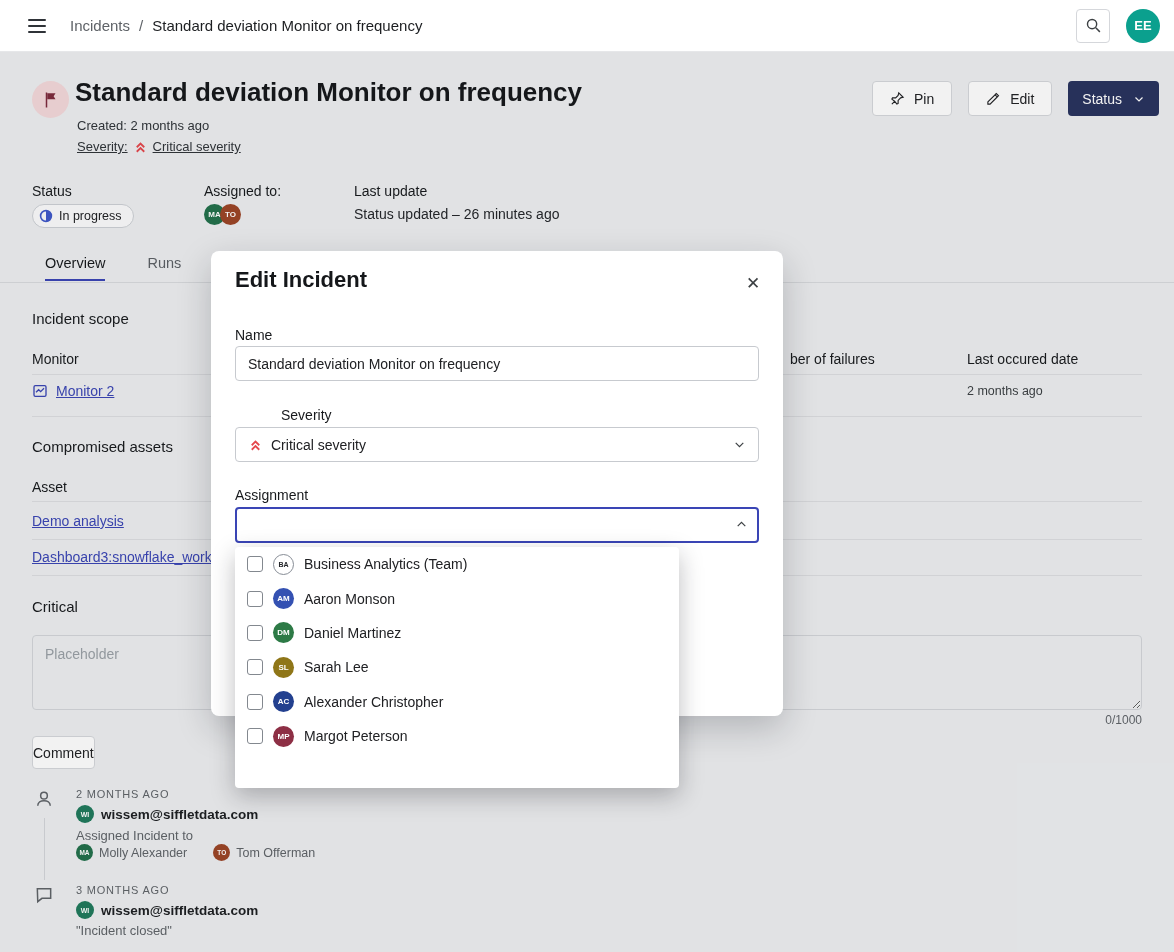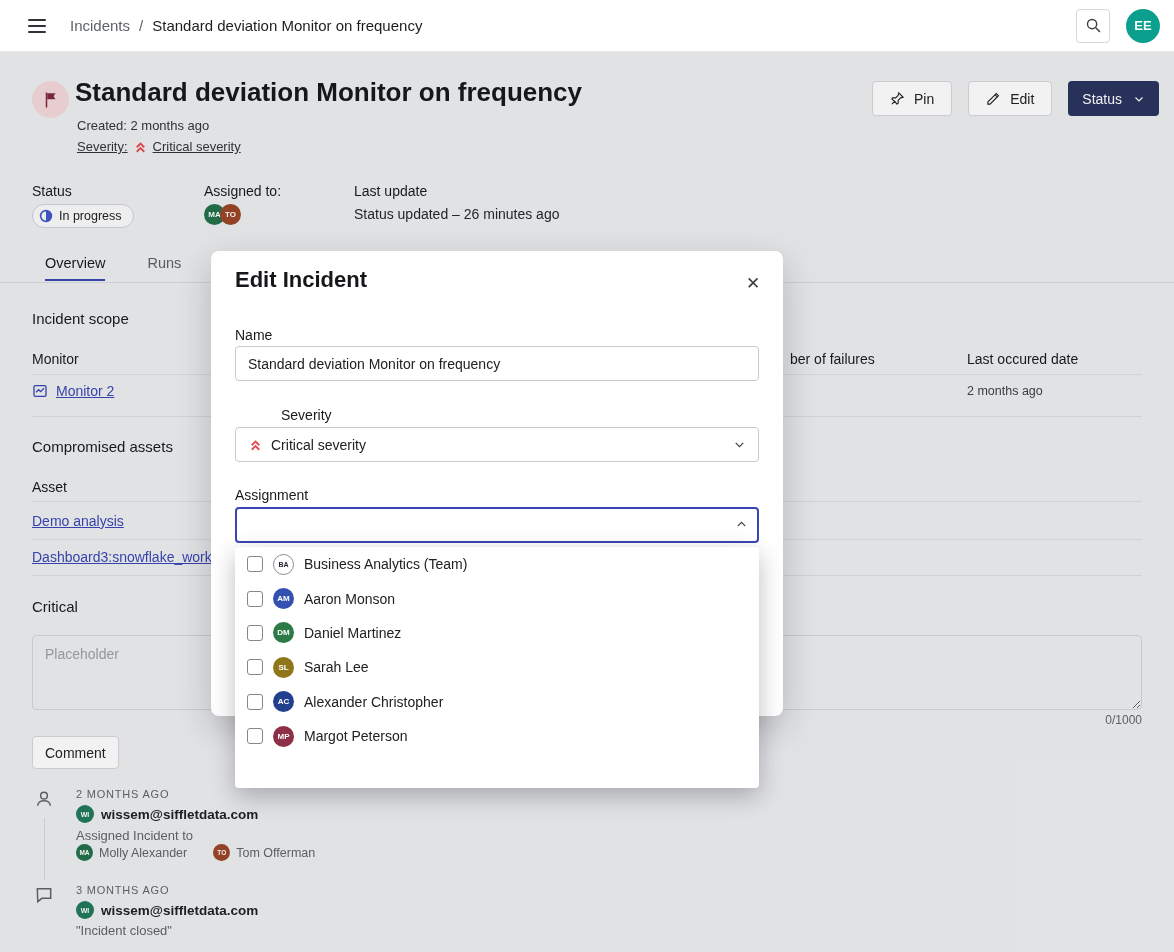--- a/index.html
+++ b/index.html
@@ -77,21 +77,21 @@
   .cell-sm { font-size: 12.5px; color: #3c4043; }
 
   .comment-area {
     left: 32px; top: 583px; width: 1110px; height: 75px; border: 1px solid #d3d5d9; border-radius: 4px;
     background: transparent; padding: 10px 12px; font-size: 14px; color: #202124; resize: both;
     font-family: "Liberation Sans", sans-serif;
   }
   .comment-area::placeholder { color: #9aa0a6; }
   .counter { right: 32px; top: 661px; font-size: 12px; color: #5f6368; }
   .btn-comment {
-    left: 32px; top: 684px; height: 33px; padding: 0 12px; background: #fff; border: 1px solid #d5d7db;
+    left: 32px; top: 684px; height: 33px; padding: 0 0; background: #fff; border: 1px solid #d5d7db;
     border-radius: 4px; font-size: 14px; color: #202124; cursor: pointer; font-family: "Liberation Sans", sans-serif;
   }
 
   .tl-vline { left: 44px; top: 766px; width: 1px; height: 62px; background: #d3d5d9; }
   .tl-time { font-size: 11px; font-weight: 500; letter-spacing: 0.8px; color: #5f6368; }
   .tl-user { display: flex; align-items: center; gap: 7px; }
   .tl-user b { font-size: 13.5px; color: #1c1e21; }
   .av-xs { width: 18px; height: 18px; font-size: 7px; }
   .tl-muted { font-size: 13px; color: #5f6368; }
   .tl-chips { display: flex; gap: 26px; align-items: center; }
@@ -116,21 +116,21 @@
   }
   .select-box .chev { margin-left: auto; }
   .assignment-wrap { left: 24px; top: 256px; width: 524px; height: 36px; }
   .assignment-input {
     width: 100%; height: 100%; border: 2px solid #3a45b5; border-radius: 4px; padding: 0 34px 0 12px;
     font-size: 14px; background: #fff; font-family: "Liberation Sans", sans-serif;
   }
   .assignment-chev { position: absolute; right: 11px; top: 11px; }
 
   .dropdown {
-    position: absolute; left: 24px; top: 296px; width: 524px; height: 241px; background: #fff;
+    position: absolute; left: 24px; top: 296px; width: 444px; height: 241px; background: #fff;
     border-radius: 4px; box-shadow: 0 8px 24px rgba(20,22,30,0.28); overflow: hidden;
   }
   .opt { height: 34.4px; display: flex; align-items: center; gap: 10px; padding: 0 12px; cursor: pointer; font-size: 14px; color: #202124; }
   .cb { width: 16px; height: 16px; border: 1.5px solid #83888f; border-radius: 3px; background: #fff; flex: 0 0 auto; cursor: pointer; }
   .opt-team { width: 21px; height: 21px; border-radius: 50%; border: 1px solid #878d96; color: #24262a;
     display: flex; align-items: center; justify-content: center; font-size: 7px; font-weight: 600; flex: 0 0 auto; }
   .opt-av { width: 21px; height: 21px; border-radius: 50%; color: #fff; display: flex; align-items: center;
     justify-content: center; font-size: 8px; font-weight: bold; flex: 0 0 auto; }
 
   svg { display: block; }

